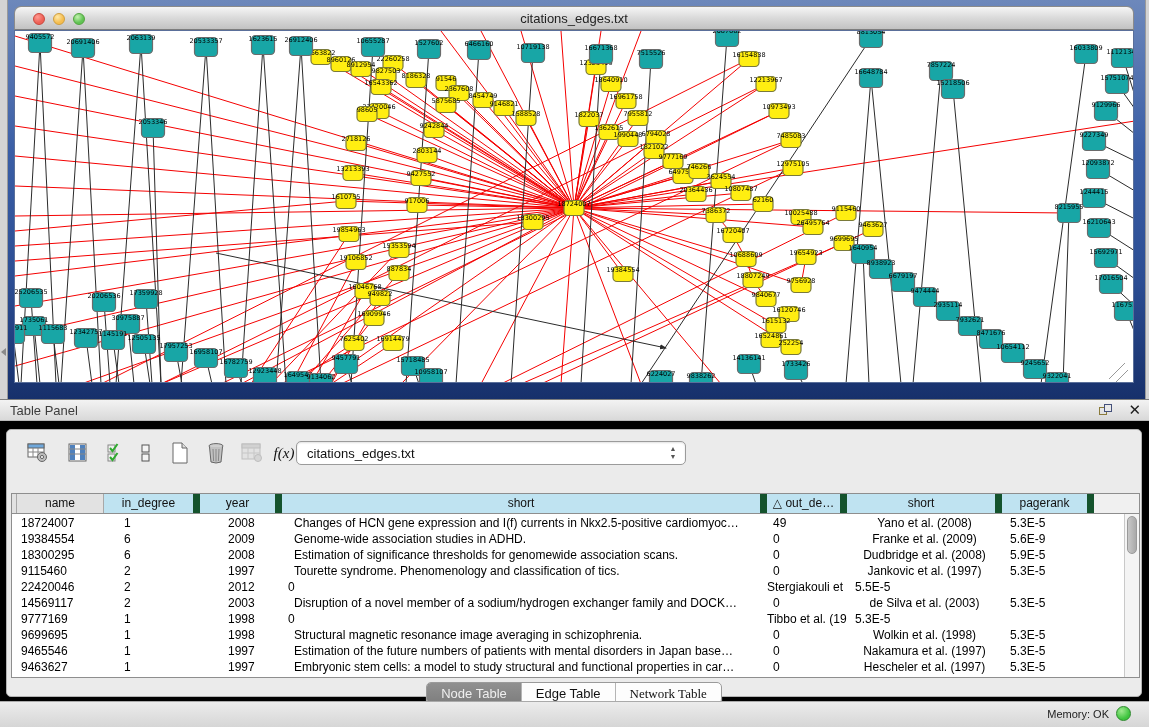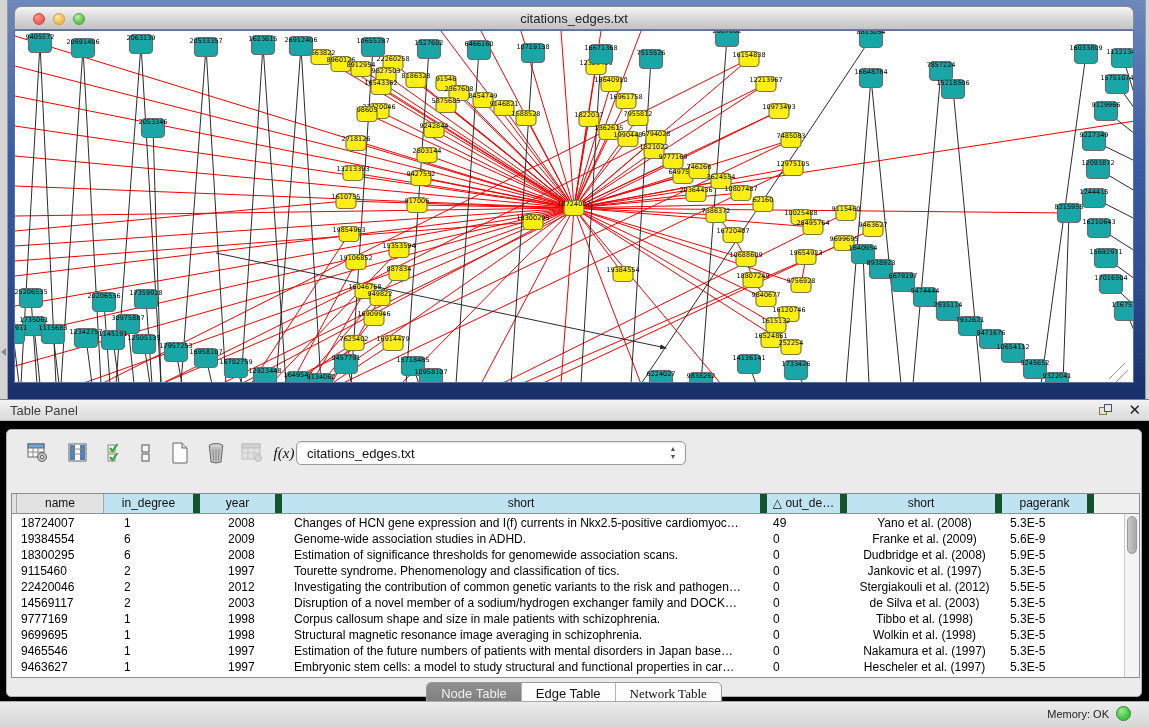--- a/index.html
+++ b/index.html
@@ -711,41 +711,39 @@
               <div class="td c-title">Tourette syndrome. Phenomenology and classification of tics.</div>
               <div class="td c-out">0</div>
               <div class="td c-short">Jankovic et al. (1997)</div>
               <div class="td c-pr">5.3E-5</div>
             </div>
             <div class="trow" style="top: 85px;">
               <div></div>
               <div class="td c-name">22420046</div>
               <div class="td c-indeg">2</div>
               <div class="td c-year">2012</div>
-              <div class="td c-title">Investigating the contribution of common genetic variants to the risk and pathogen…</div>
               <div class="td c-out">0</div>
               <div class="td c-short">Stergiakouli et al. (2012)</div>
               <div class="td c-pr">5.5E-5</div>
             </div>
             <div class="trow" style="top: 101px;">
               <div></div>
               <div class="td c-name">14569117</div>
               <div class="td c-indeg">2</div>
               <div class="td c-year">2003</div>
               <div class="td c-title">Disruption of a novel member of a sodium/hydrogen exchanger family and DOCK…</div>
               <div class="td c-out">0</div>
               <div class="td c-short">de Silva et al. (2003)</div>
               <div class="td c-pr">5.3E-5</div>
             </div>
             <div class="trow" style="top: 117px;">
               <div></div>
               <div class="td c-name">9777169</div>
               <div class="td c-indeg">1</div>
               <div class="td c-year">1998</div>
-              <div class="td c-title">Corpus callosum shape and size in male patients with schizophrenia.</div>
               <div class="td c-out">0</div>
               <div class="td c-short">Tibbo et al. (1998)</div>
               <div class="td c-pr">5.3E-5</div>
             </div>
             <div class="trow" style="top: 133px;">
               <div></div>
               <div class="td c-name">9699695</div>
               <div class="td c-indeg">1</div>
               <div class="td c-year">1998</div>
               <div class="td c-title">Structural magnetic resonance image averaging in schizophrenia.</div>

